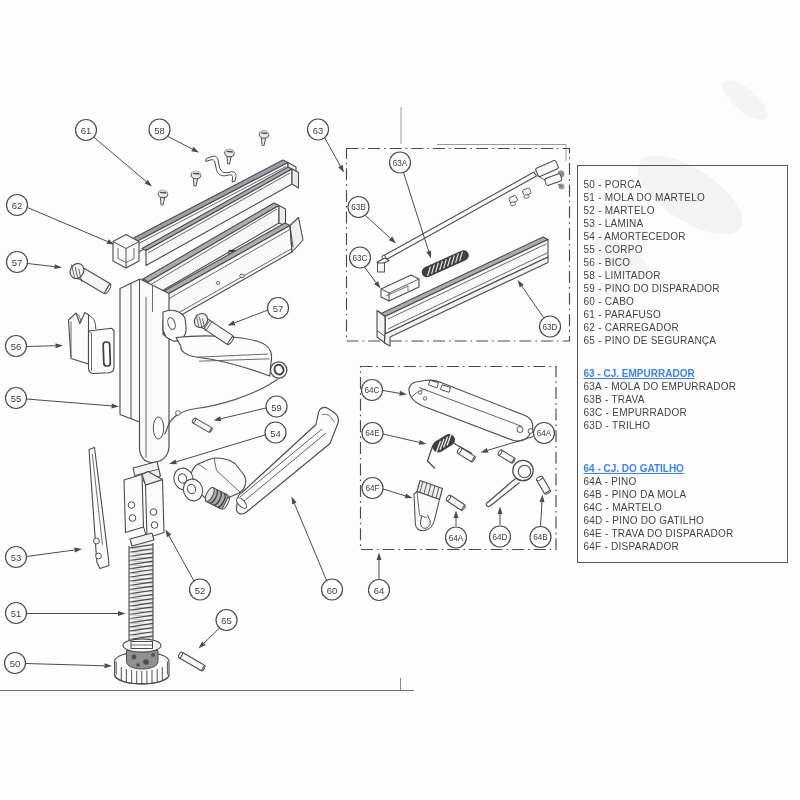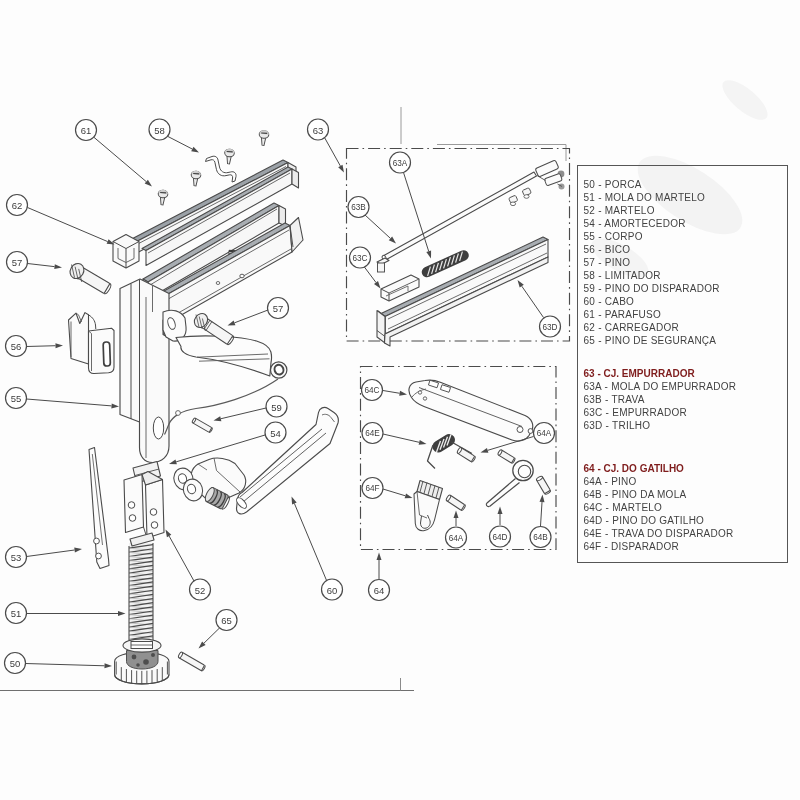--- a/index.html
+++ b/index.html
@@ -1,20 +1,20 @@
 <!DOCTYPE html>
 <html><head><meta charset="utf-8">
 <style>
 html,body{margin:0;padding:0;width:800px;height:800px;background:#fdfdfd;overflow:hidden;}
 #stage{position:relative;width:800px;height:588px;font-family:"Liberation Sans",sans-serif;}
 svg{position:absolute;left:0;top:0;filter:blur(0.3px);}
 svg text{font-family:"Liberation Sans",sans-serif;}
 #plist{position:absolute;left:576.5px;top:164.5px;width:211.5px;height:398.5px;border:1.7px solid #565656;box-sizing:border-box;}
 #plist .tx{position:absolute;left:6px;top:12px;font-size:10px;line-height:13.05px;letter-spacing:0.25px;color:#424242;white-space:nowrap;}
-#plist .hd{font-weight:bold;color:#7f1d1d;letter-spacing:0;}
+#plist .hd{font-weight:bold;color:#3b82f6;letter-spacing:0;text-decoration:underline;}
 </style></head>
 <body>
 <div id="stage">
 <svg width="800" height="800" viewBox="0 0 800 800">
 <rect x="0" y="0" width="800" height="800" fill="#fdfdfd"></rect>
 <ellipse cx="690" cy="195" rx="60" ry="26" fill="#f3f3f3" transform="rotate(33 690 195)"></ellipse>
 <ellipse cx="620" cy="258" rx="32" ry="13" fill="#f4f4f4" transform="rotate(30 620 258)"></ellipse>
 <ellipse cx="745" cy="100" rx="28" ry="11" fill="#f4f4f4" transform="rotate(40 745 100)"></ellipse>
 <circle cx="561" cy="174" r="3.4" fill="#8d8d8d"></circle>
 <circle cx="561.5" cy="186.5" r="3.0" fill="#9a9a9a"></circle>
@@ -450,24 +450,24 @@
 <line x1="540.5" y1="526" x2="542.0247664511292" y2="501.9849283947161" stroke="#4b4b4b" stroke-width="1.0" stroke-linecap="butt"></line>
 <polygon points="542.5,494.5 544.5197425827012,502.1433395776731 539.5297903195572,501.82651721175915" fill="#4b4b4b"></polygon>
 <circle cx="540.5" cy="537" r="10.5" fill="#ffffff" stroke="#4b4b4b" stroke-width="1.2"></circle>
 <text x="540.5" y="537.5" font-size="8.2" fill="#3c3c3c" text-anchor="middle" dominant-baseline="central">64B</text>
 </svg>
 <div id="plist">
       <div class="tx">
 <div>50 - PORCA</div>
 <div>51 - MOLA DO MARTELO</div>
 <div>52 - MARTELO</div>
+<div>53 - LAMINA</div>
 <div>54 - AMORTECEDOR</div>
 <div>55 - CORPO</div>
 <div>56 - BICO</div>
-<div>57 - PINO</div>
 <div>58 - LIMITADOR</div>
 <div>59 - PINO DO DISPARADOR</div>
 <div>60 - CABO</div>
 <div>61 - PARAFUSO</div>
 <div>62 - CARREGADOR</div>
 <div>65 - PINO DE SEGURANÇA</div>
 <div class="hd" style="margin-top:19.5px">63 - CJ. EMPURRADOR</div>
 <div>63A - MOLA DO EMPURRADOR</div>
 <div>63B - TRAVA</div>
 <div>63C - EMPURRADOR</div>

